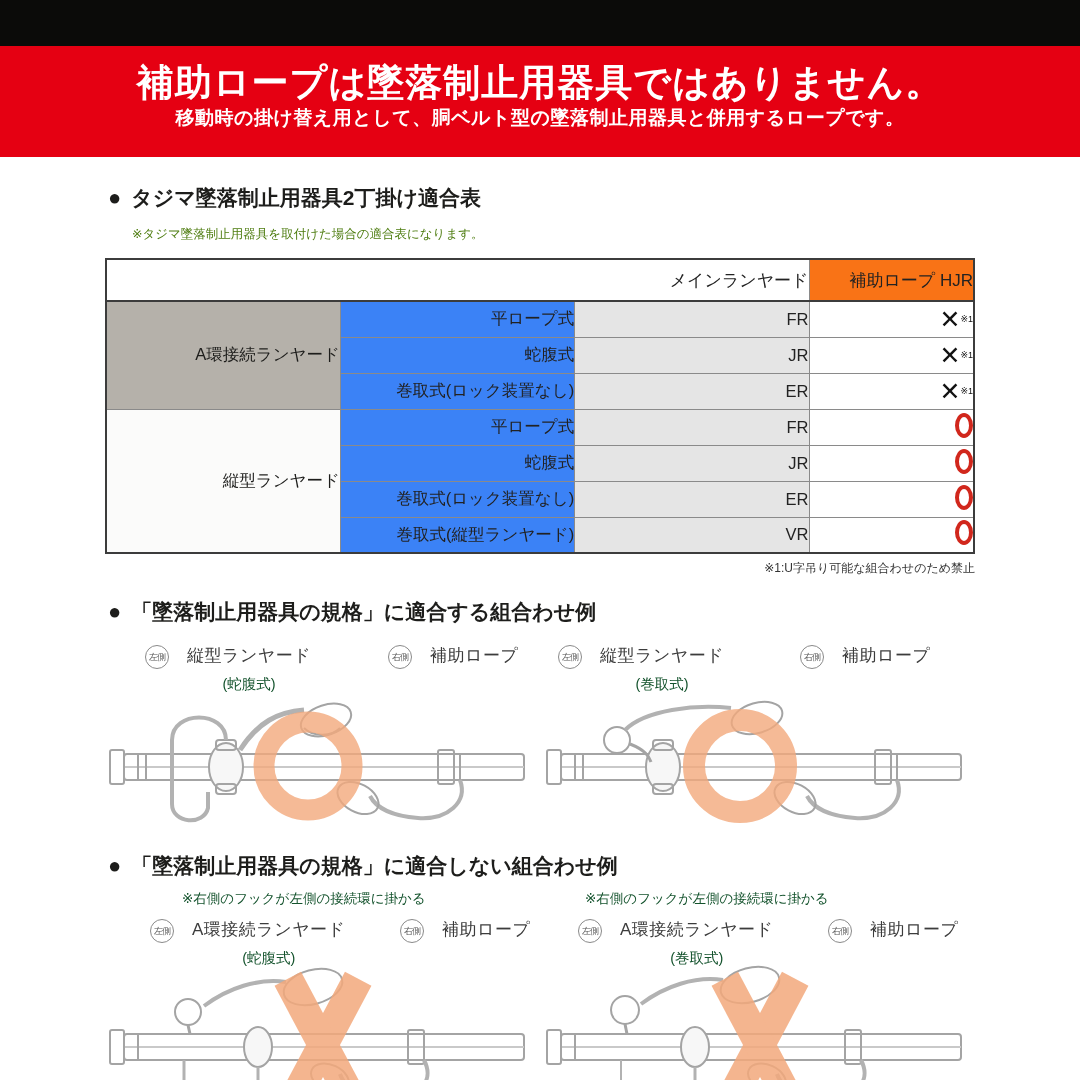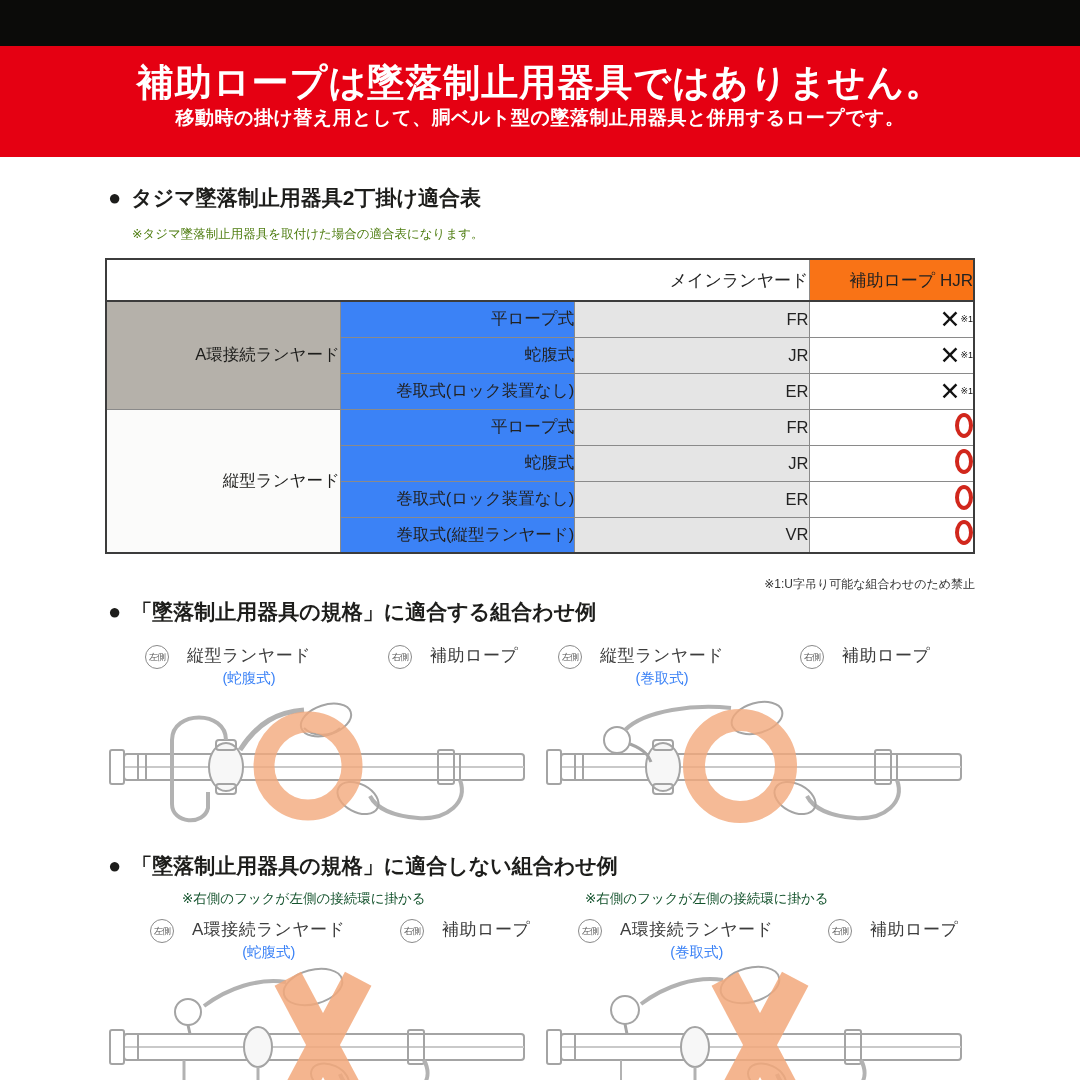--- a/index.html
+++ b/index.html
@@ -26,28 +26,28 @@
   .compat-table .body-row td{height:36px;font-size:16.5px;}
   .cell-group{width:285px;}
   .cell-type{width:300px;background:#3b82f6;}
   .cell-code{width:120px;background:#e5e5e5;}
   .cell-mark{width:165px;background:#ffffff;}
   .group-a{background:#b5b1aa;color:#1d1d1b;}
   .group-b{background:#fbfbfa;color:#1d1d1b;}
   .xmark{font-size:25px;font-weight:bold;color:#111;line-height:1;}
   .xmark-note{font-size:9px;color:#111;vertical-align:super;}
   .omark{display:inline-block;width:18px;height:25px;border:4px solid #d1271c;border-radius:50%;}
-  .table-footnote{position:absolute;left:475px;top:576px;width:500px;text-align:right;font-size:12px;color:#333;}
+  .table-footnote{position:absolute;left:475px;top:560px;width:500px;text-align:right;font-size:12px;color:#333;}
   
   .ex-group{position:absolute;display:flex;align-items:flex-start;gap:18px;}
   .badge{flex:0 0 auto;display:inline-flex;width:24px;height:24px;border:1.5px solid #8a8a8a;border-radius:50%;
          align-items:center;justify-content:center;font-size:9px;color:#555;letter-spacing:-1px;margin-top:1px;}
   .ex-text{display:flex;flex-direction:column;align-items:center;}
   .ex-label{font-size:17px;color:#3c3c3c;letter-spacing:0.5px;}
-  .ex-sub{font-size:14.5px;color:#3b82f6;margin-top:2px;}
+  .ex-sub{font-size:14.5px;color:#14532d;margin-top:8px;}
   .ng-note{position:absolute;font-size:13.5px;color:#14532d;}
   
   .diagram{position:absolute;width:430px;height:150px;}
 </style>
 </head>
 <body>
 
 <div class="page">
 
   <div class="topbar"></div>

